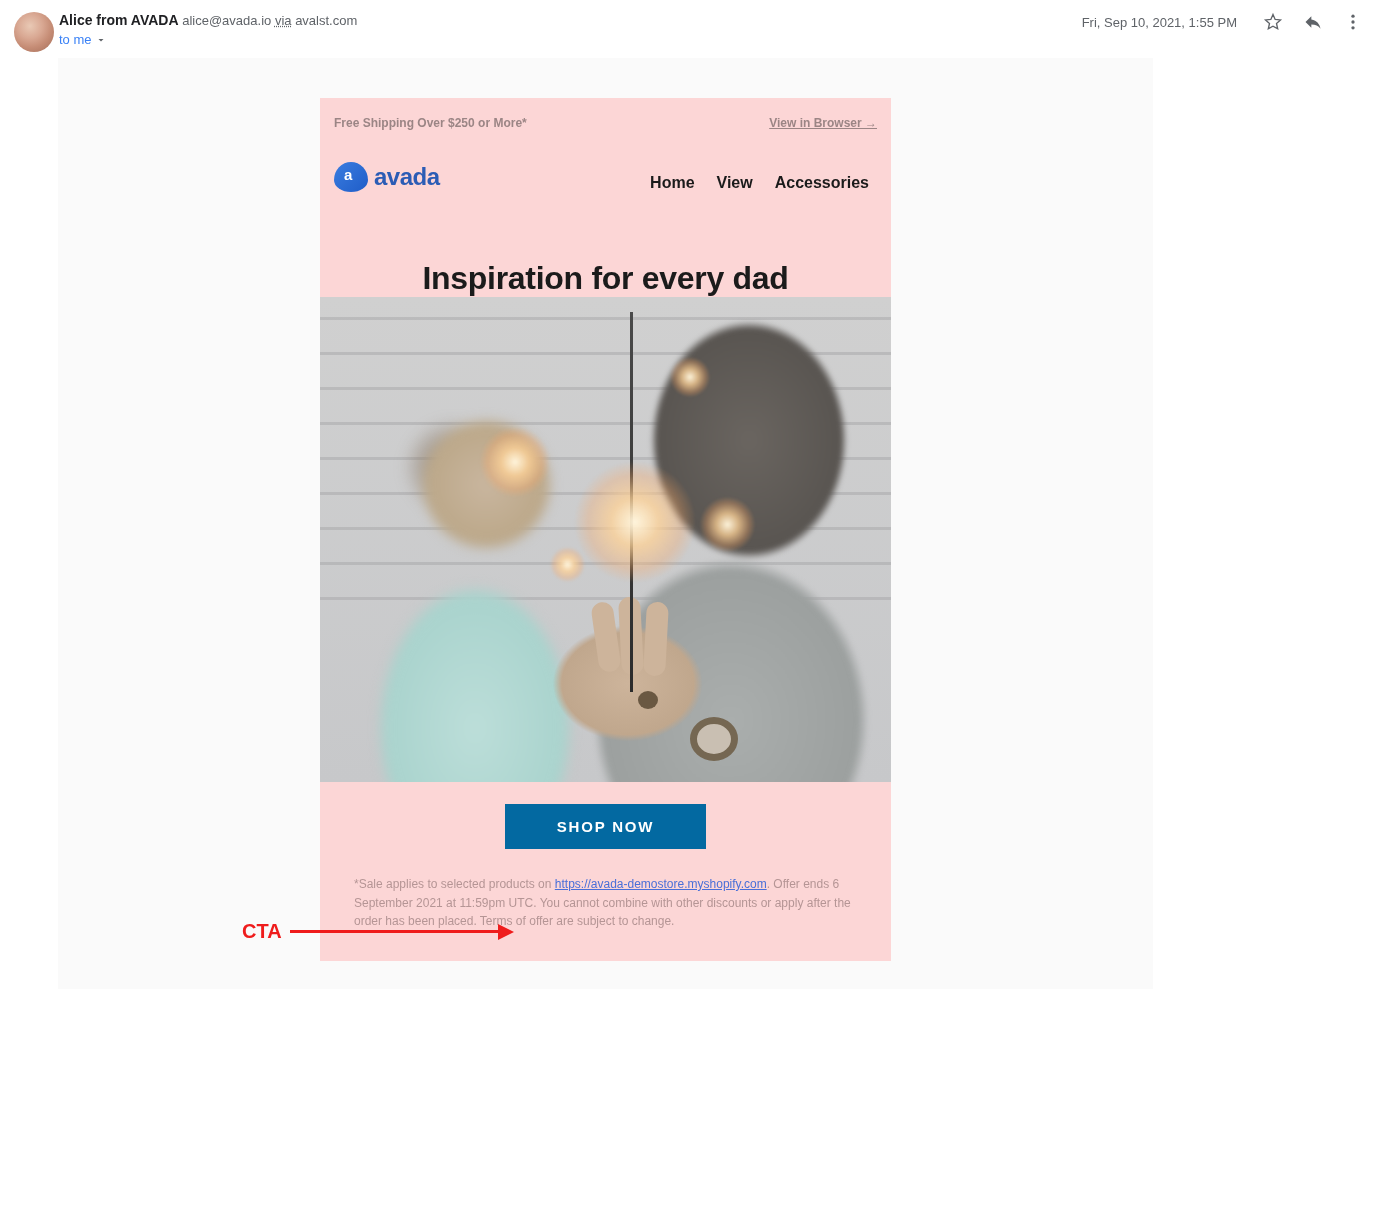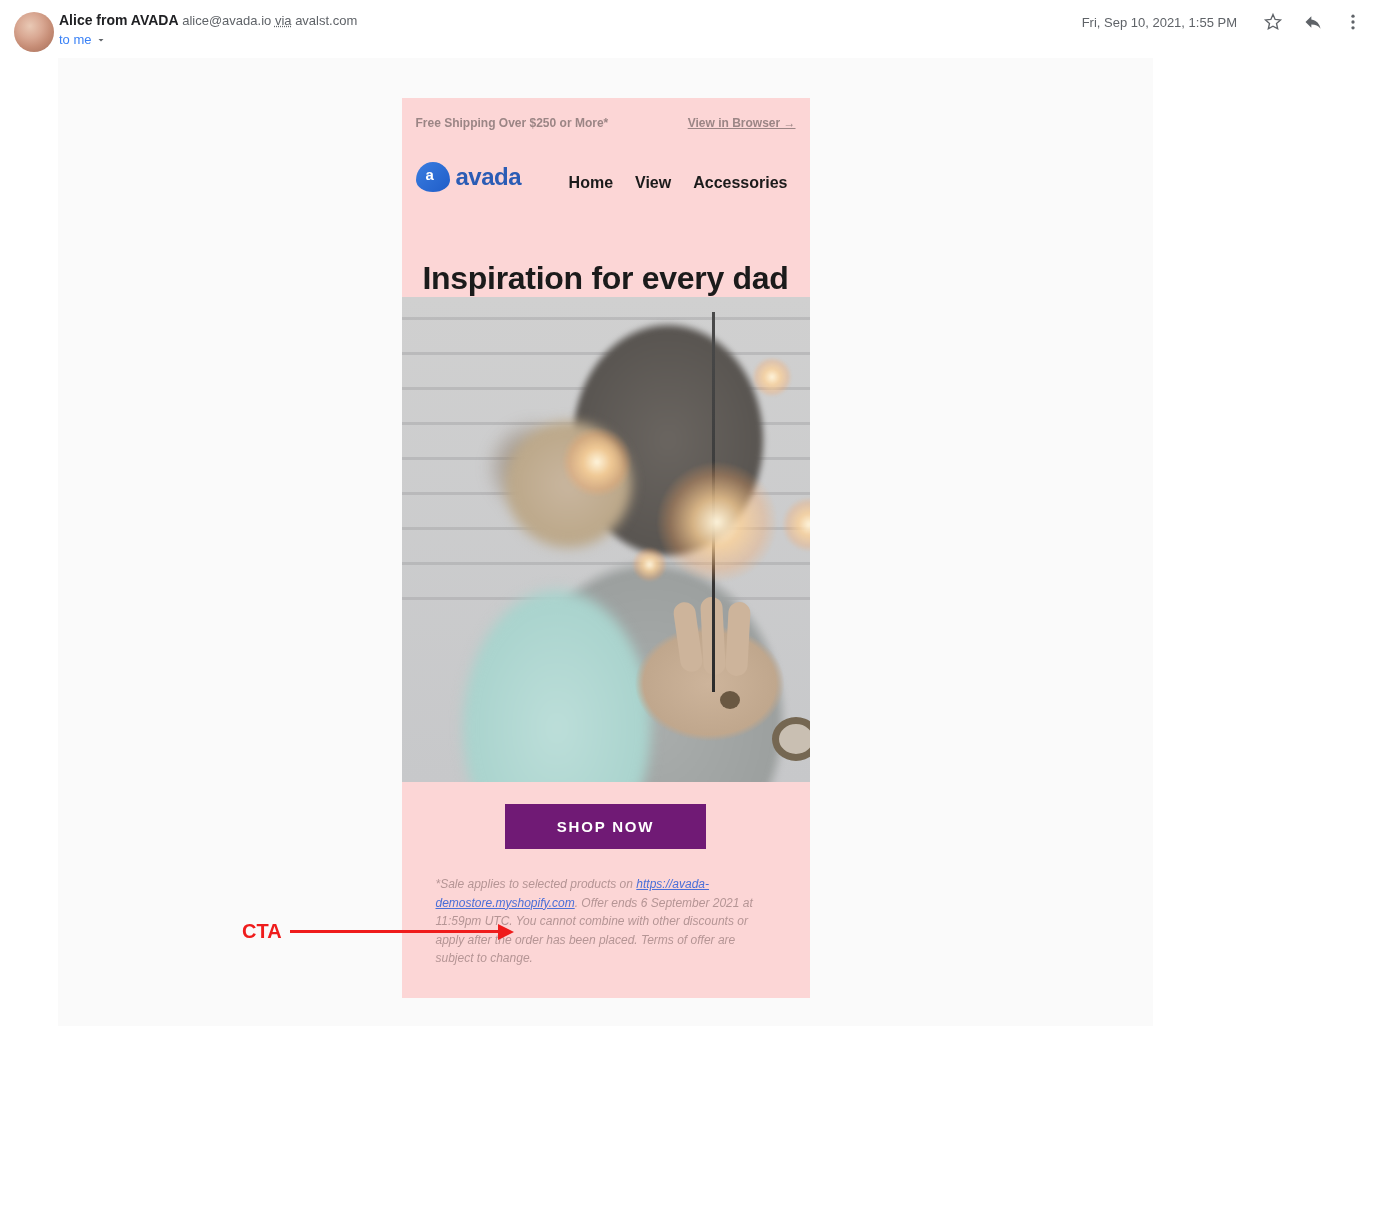--- a/index.html
+++ b/index.html
@@ -28,21 +28,21 @@
     .email-outer {
       width: 1095px;
       margin-left: 58px;
       background: #fafafa;
       padding: 40px 0 28px;
       display: flex;
       justify-content: center;
       position: relative;
     }
     .email-body {
-      width: 408px;
+      width: 571px;
       background: #fcd6d6;
     }
 
     .topbar {
       display: flex;
       justify-content: space-between;
       align-items: center;
       padding: 18px 14px;
       font-size: 12px;
     }
@@ -111,27 +111,27 @@
       background: linear-gradient(180deg, #4a4a4a, #2b2b2b);
     }
     .spark {
       position:absolute; border-radius:50%;
       background: radial-gradient(circle, rgba(255,245,220,0.98) 0%, rgba(255,210,150,0.75) 28%, rgba(255,170,100,0.3) 55%, transparent 72%);
       filter: blur(1px);
     }
 
     .cta-wrap { text-align: center; padding: 22px 0 16px; }
     .cta-btn {
-      display: inline-block; background: #701a75; color: #fff;
+      display: inline-block; background: #0369a1; color: #fff;
       padding: 14px 52px; font-size: 15px; font-weight: 700;
       letter-spacing: 1.8px; text-decoration: none; border: none; cursor: pointer;
     }
 
     .fineprint {
-      padding: 10px 34px 30px; font-size: 12px; color: #b59595; line-height: 1.55; font-style: italic;
+      padding: 10px 34px 30px; font-size: 12px; color: #b59595; line-height: 1.55;
     }
     .fineprint a { color: #4a6fd8; text-decoration: underline; }
 
     .annotation {
       position: absolute;
       left: 184px;
       top: 862px;
       display: flex;
       align-items: center;
     }

